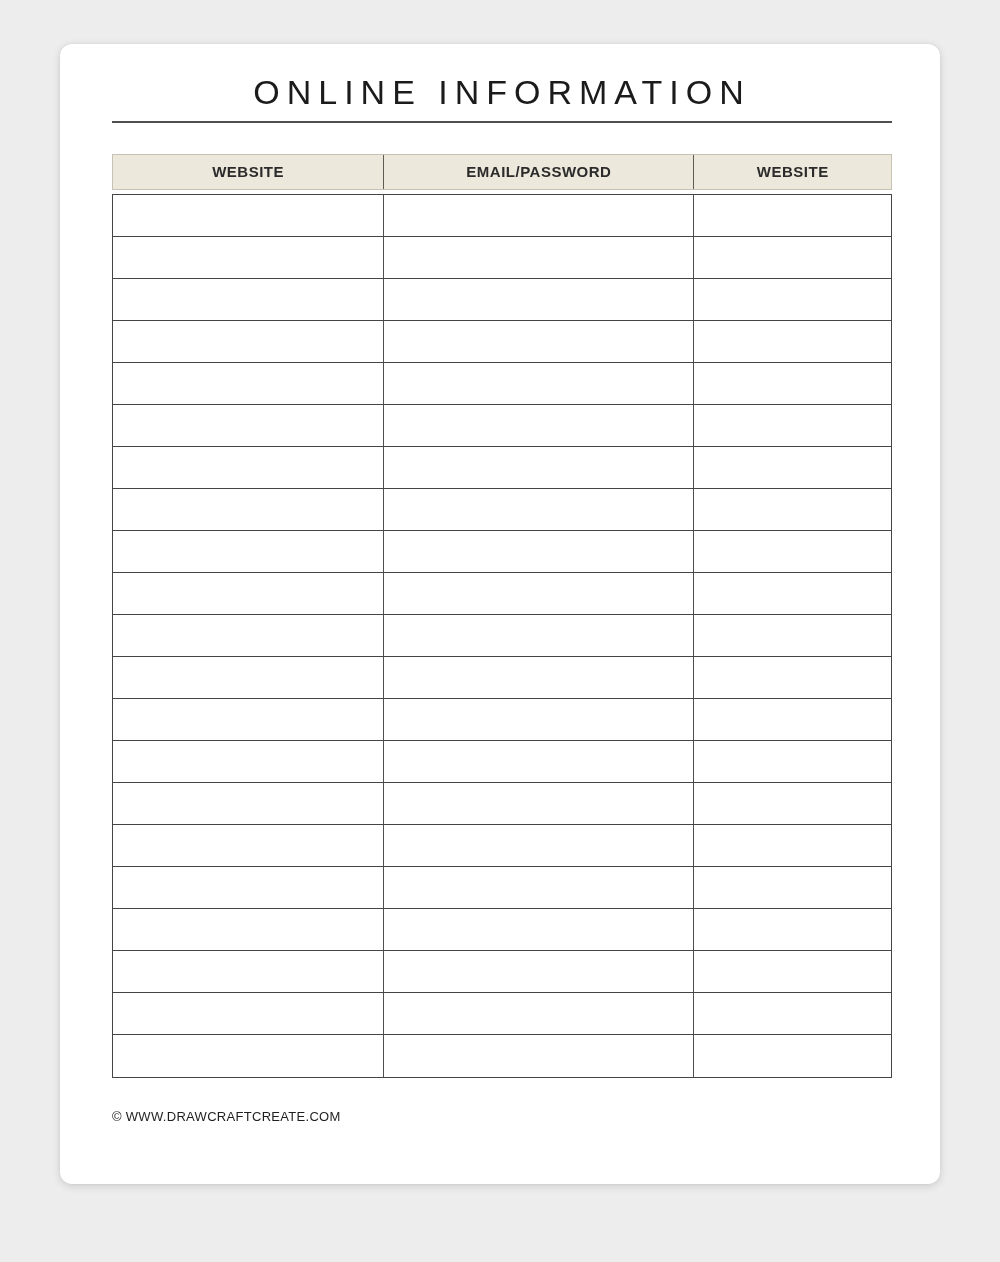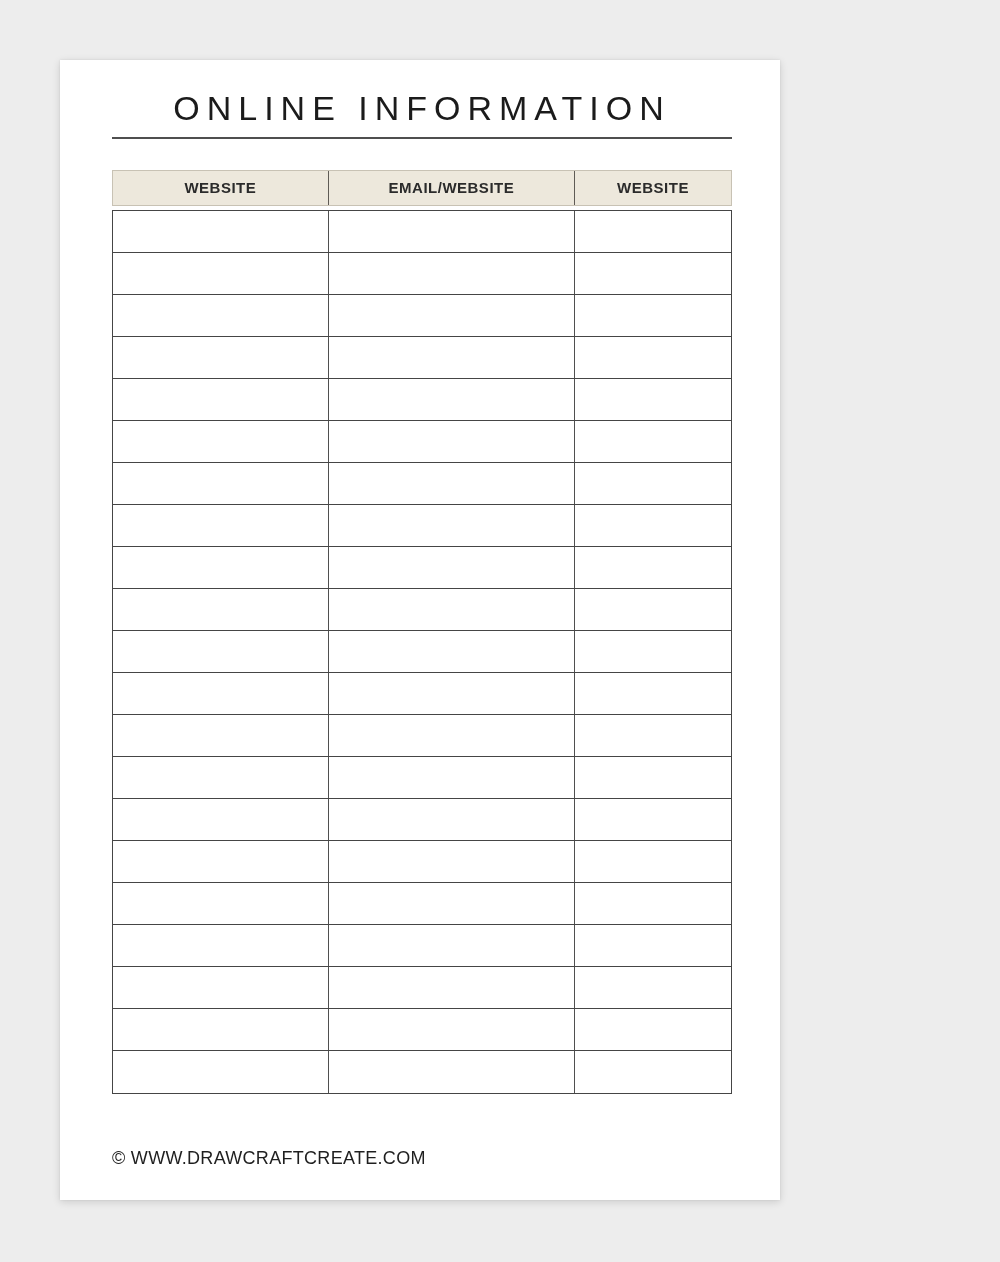--- a/index.html
+++ b/index.html
@@ -13,25 +13,26 @@
   }
   .canvas {
     position: relative;
     width: 1000px;
     height: 1262px;
     background: #ededed;
   }
   .sheet {
     position: absolute;
     left: 60px;
-    top: 60px;
-    width: 720px;
+    top: 44px;
+    width: 880px;
     height: 1140px;
     background: #ffffff;
     box-shadow: 0 2px 8px rgba(0,0,0,0.14), 0 0 2px rgba(0,0,0,0.08);
+    border-radius: 12px;
   }
   .content {
     padding: 0 48px 0 52px;
   }
   .doc-title {
     margin: 28px 0 0 0;
     text-align: center;
     font-size: 34px;
     font-weight: 400;
     letter-spacing: 7px;
@@ -74,40 +75,40 @@
     height: 42px;
     border-bottom: 1.5px solid #454545;
   }
   .tr:last-child {
     border-bottom: none;
   }
   .td + .td {
     border-left: 1.5px solid #4f4f4f;
   }
   .doc-footer {
-    margin-top: 54px;
-    font-size: 18px;
+    margin-top: 31px;
+    font-size: 13px;
     letter-spacing: 0.3px;
     color: #1f1f1f;
   }
 </style>
 </head>
 <body>
 
 <div class="canvas">
   <div class="sheet">
     <div class="content">
 
       <h1 class="doc-title">ONLINE INFORMATION</h1>
 
       <div class="title-rule"></div>
 
       <div class="table-header">
         <div class="th">WEBSITE</div>
-        <div class="th">EMAIL/WEBSITE</div>
+        <div class="th">EMAIL/PASSWORD</div>
         <div class="th">WEBSITE</div>
       </div>
 
       <div class="table-body">
           <div class="tr">
             <div class="td"></div>
             <div class="td"></div>
             <div class="td"></div>
           </div>
           <div class="tr">

